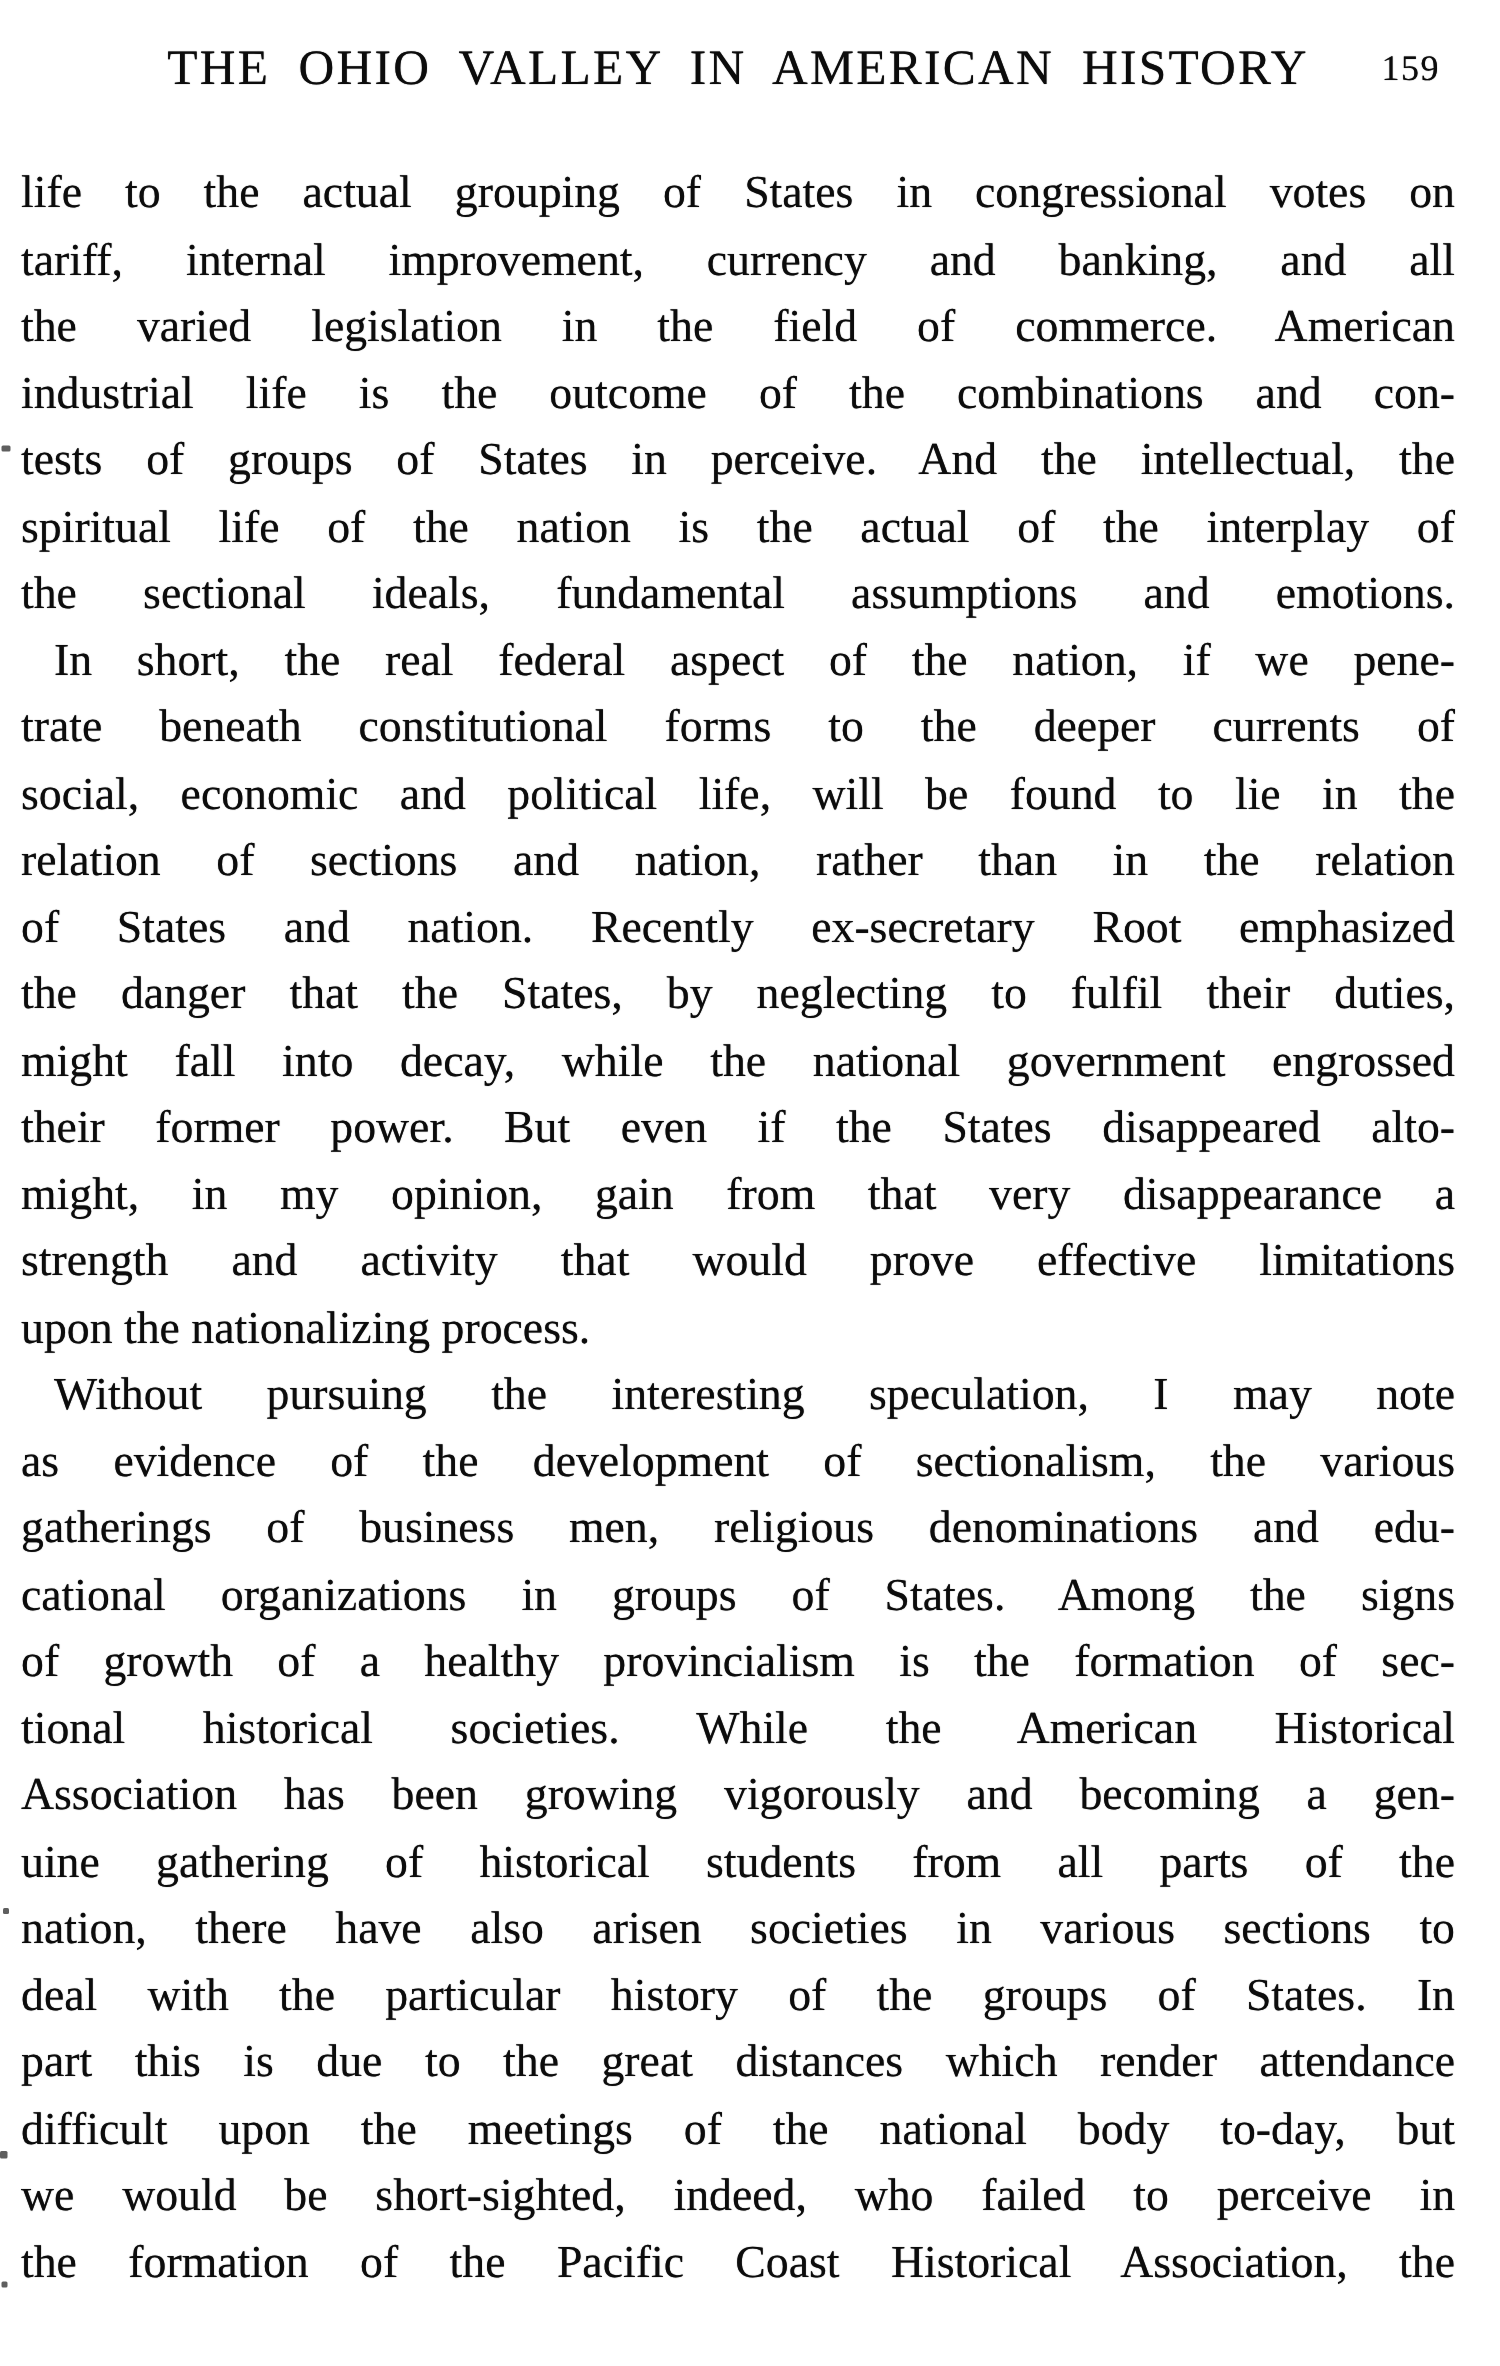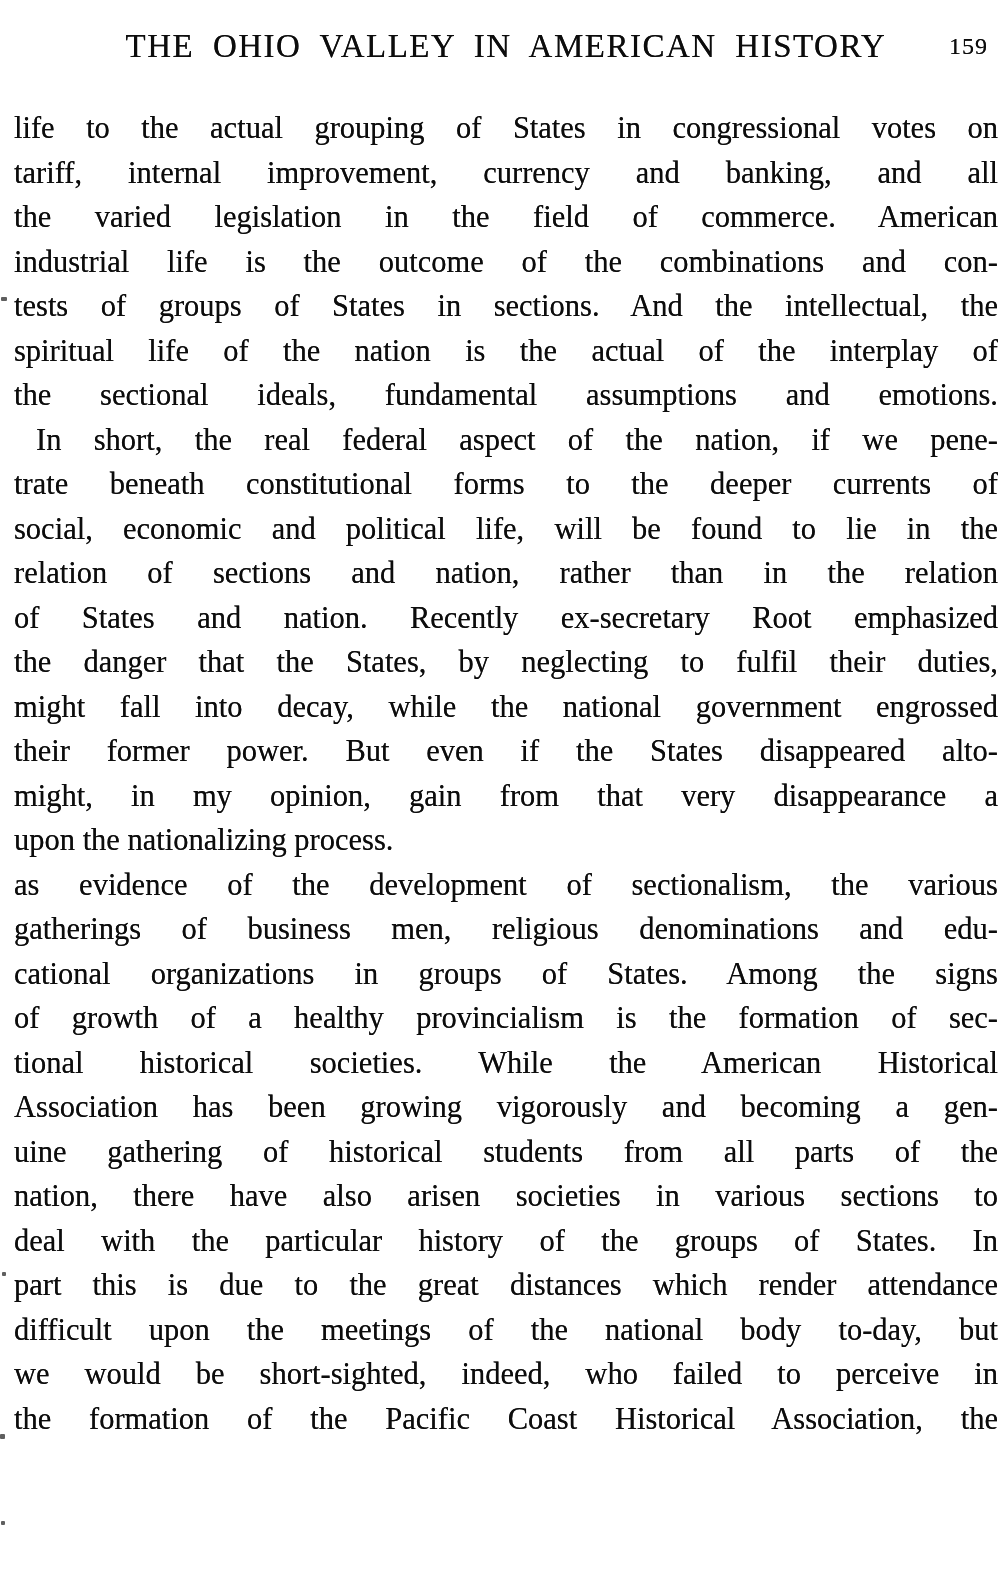--- a/index.html
+++ b/index.html
@@ -12,21 +12,21 @@
     height: 1577px;
     overflow: hidden;
     position: relative;
     font-family: "Liberation Serif", "DejaVu Serif", serif;
     color: #0c0c0c;
   }
   .page {
     position: relative;
     width: 100%;
     height: 100%;
-    padding: 24px 2px 0 14px;
+    padding: 24px 30px 0 14px;
     box-sizing: border-box;
     background: #ffffff;
   }
   .running-head {
     position: relative;
     height: 46px;
   }
   .running-title {
     display: block;
     text-align: center;
@@ -86,37 +86,39 @@
   <div class="running-head">
     <span class="running-title">THE OHIO VALLEY IN AMERICAN HISTORY</span>
     <span class="page-number">159</span>
   </div>
   <div class="page-body">
       <div class="paragraph">
         <div class="line">life to the actual grouping of States in congressional votes on</div>
         <div class="line">tariff, internal improvement, currency and banking, and all</div>
         <div class="line">the varied legislation in the field of commerce.  American</div>
         <div class="line">industrial life is the outcome of the combinations and con-</div>
-        <div class="line">tests of groups of States in sections.  And the intellectual, the</div>
+        <div class="line">tests of groups of States in perceive.  And the intellectual, the</div>
         <div class="line">spiritual life of the nation is the actual of the interplay of</div>
         <div class="line">the sectional ideals, fundamental assumptions and emotions.</div>
       </div>
       <div class="paragraph">
         <div class="line indent">In short, the real federal aspect of the nation, if we pene-</div>
         <div class="line">trate beneath constitutional forms to the deeper currents of</div>
         <div class="line">social, economic and political life, will be found to lie in the</div>
         <div class="line">relation of sections and nation, rather than in the relation</div>
         <div class="line">of States and nation.  Recently ex-secretary Root emphasized</div>
         <div class="line">the danger that the States, by neglecting to fulfil their duties,</div>
         <div class="line">might fall into decay, while the national government engrossed</div>
         <div class="line">their former power.  But even if the States disappeared alto-</div>
         <div class="line">might, in my opinion, gain from that very disappearance a</div>
+        <div class="line">strength and activity that would prove effective limitations</div>
         <div class="line short">upon the nationalizing process.</div>
       </div>
       <div class="paragraph">
+        <div class="line indent">Without pursuing the interesting speculation, I may note</div>
         <div class="line">as evidence of the development of sectionalism, the various</div>
         <div class="line">gatherings of business men, religious denominations and edu-</div>
         <div class="line">cational organizations in groups of States.  Among the signs</div>
         <div class="line">of growth of a healthy provincialism is the formation of sec-</div>
         <div class="line">tional historical societies.  While the American Historical</div>
         <div class="line">Association has been growing vigorously and becoming a gen-</div>
         <div class="line">uine gathering of historical students from all parts of the</div>
         <div class="line">nation, there have also arisen societies in various sections to</div>
         <div class="line">deal with the particular history of the groups of States.  In</div>
         <div class="line">part this is due to the great distances which render attendance</div>

